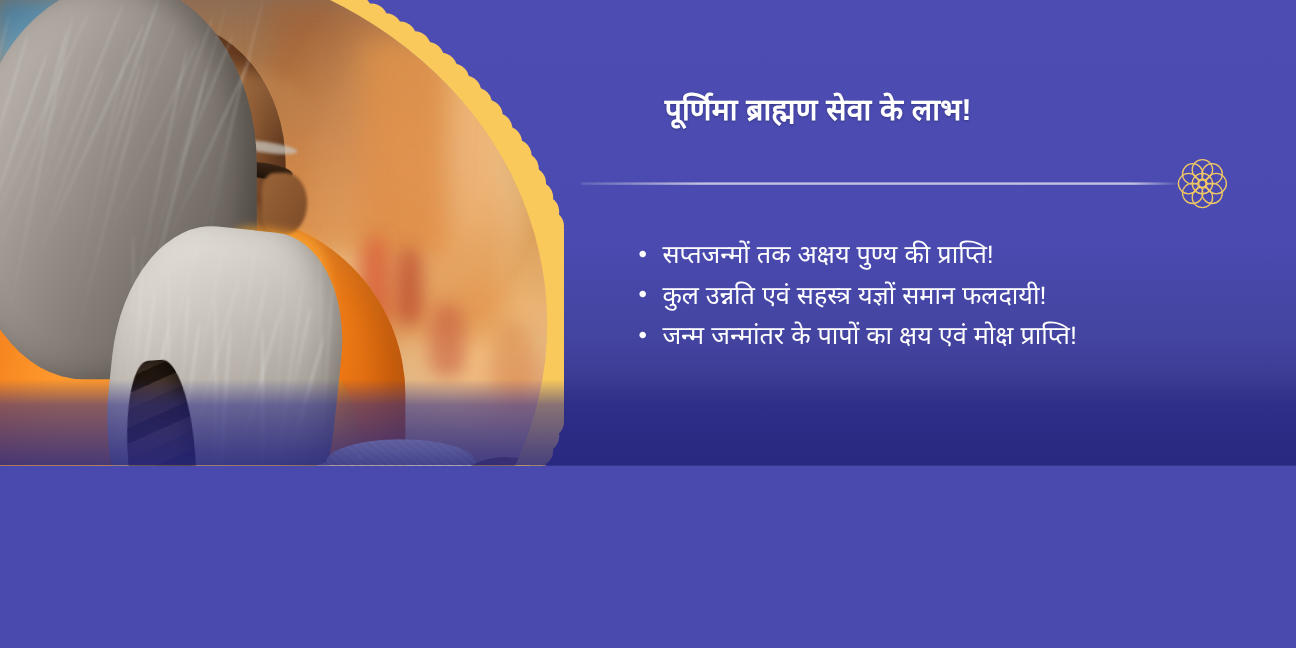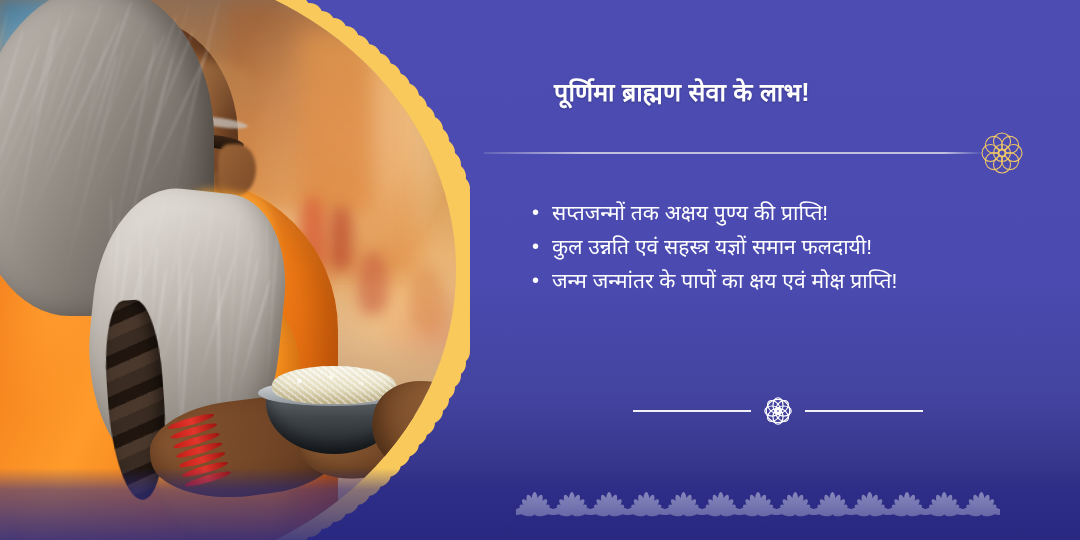--- a/index.html
+++ b/index.html
@@ -5,21 +5,21 @@
   * { margin:0; padding:0; box-sizing:border-box; }
   html, body { width:1080px; height:540px; overflow:hidden; }
   body {
     font-family: "Liberation Sans", "DejaVu Sans", sans-serif;
     background:#4a4aae;
   }
 
   #poster {
     position:relative;
     width:1080px;
-    height:540px;
+    height:388px;
     overflow:hidden;
     background:
       linear-gradient(180deg,
         #4c4cb2 0%,
         #4a4ab0 52%,
         #43439f 74%,
         #343489 88%,
         #2c2c80 100%);
   }
 

